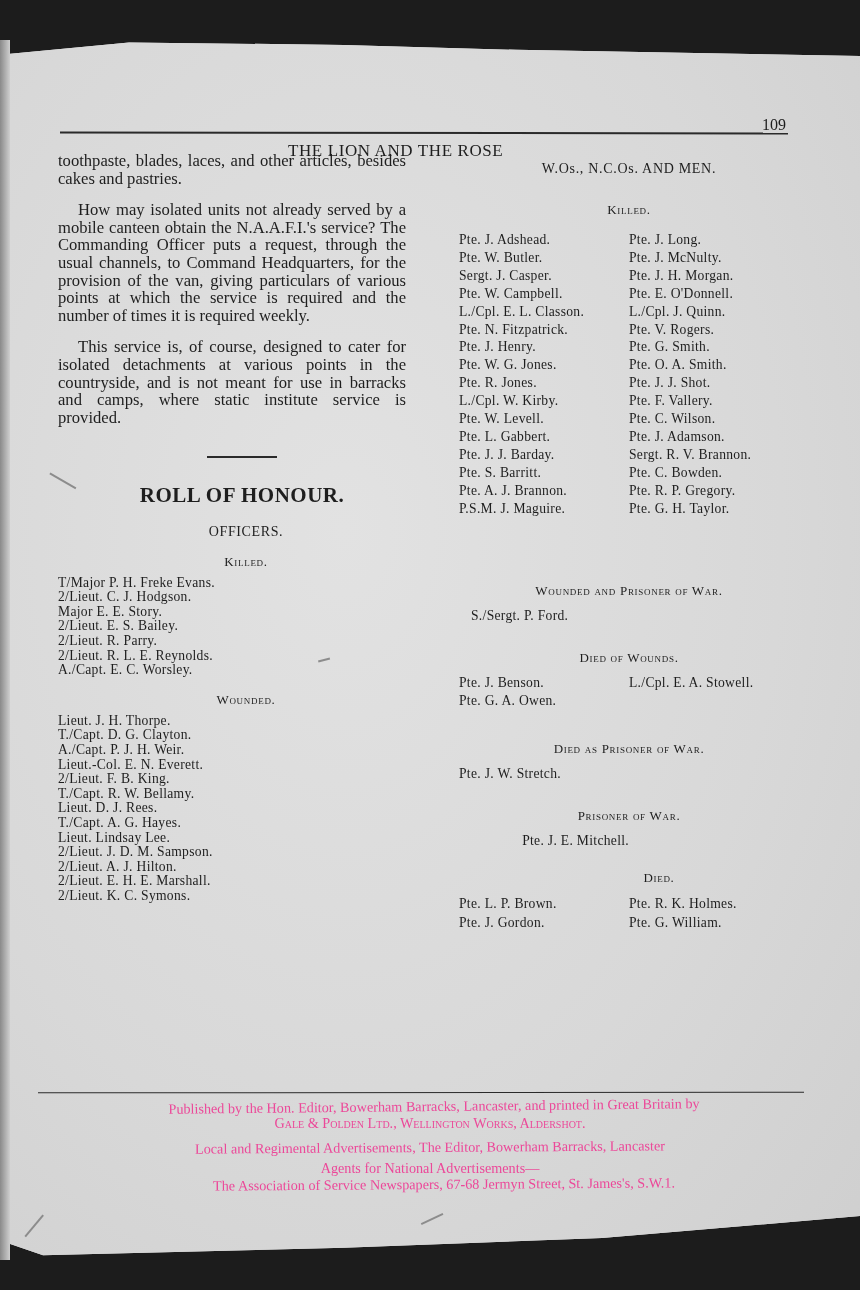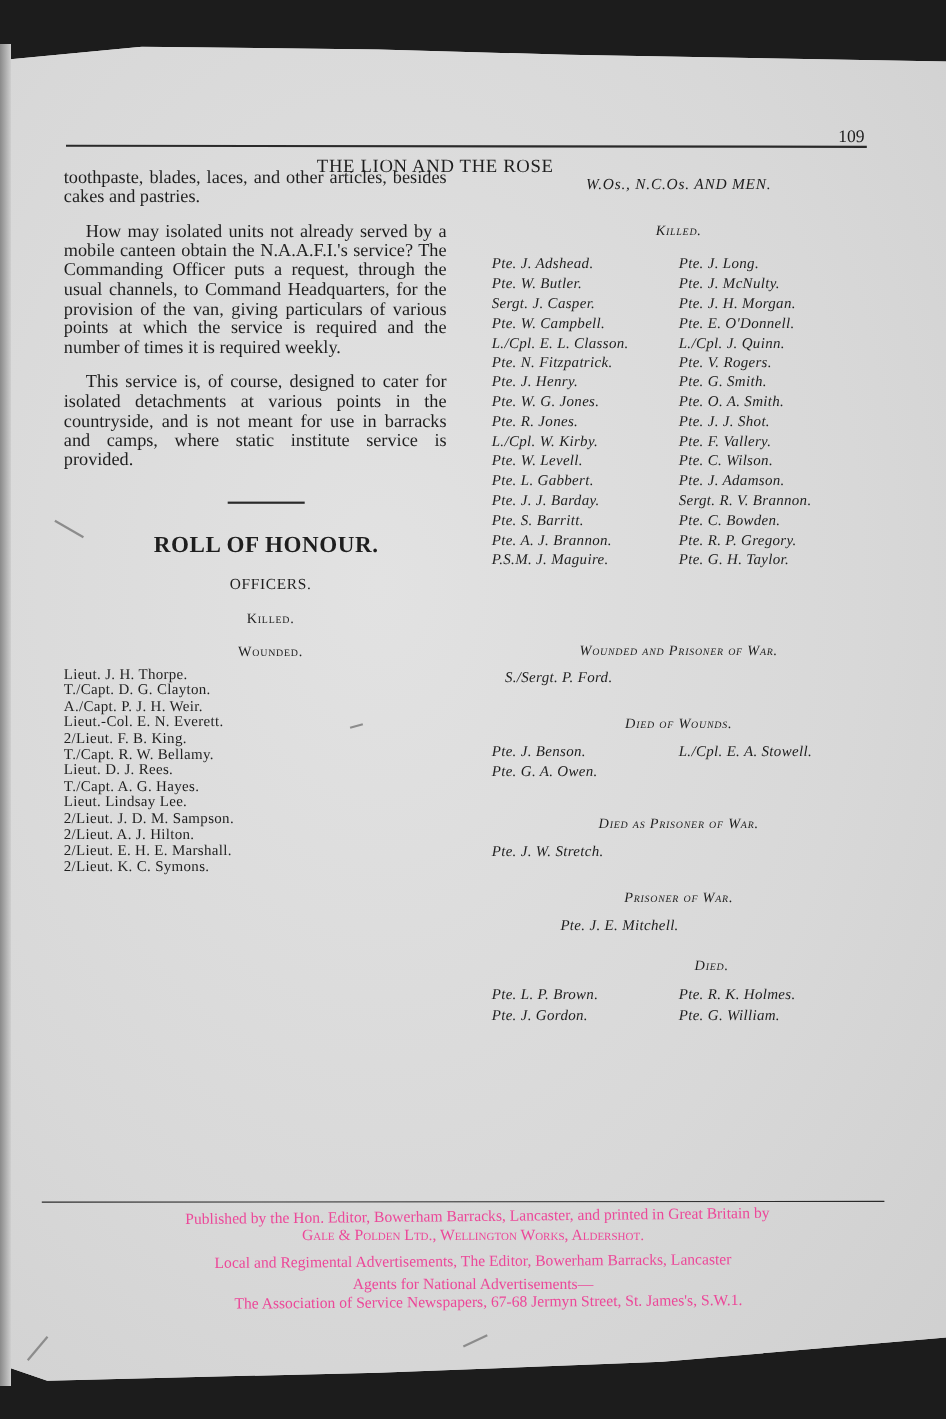--- a/index.html
+++ b/index.html
@@ -64,21 +64,21 @@
   .sc-title.right { left: 0; margin: 0; }
   .names-left .name {
     font-size: 13.6px; line-height: 14.6px; letter-spacing: 0.3px;
     white-space: nowrap;
   }
   .rgrid {
     display: grid; grid-template-columns: 170px 170px;
     font-size: 13.6px; line-height: 17.9px; letter-spacing: 0.3px;
   }
   .rgrid .name { white-space: nowrap; }
-  .r-block { position: absolute; left: 0; width: 340px; font-style: italic; }
+  .r-block { position: absolute; left: 12px; width: 340px; }
   .footer-rule {
     position: absolute; left: 38px; top: 1092px; width: 766px; height: 1.4px;
     background: #2a2a2a; transform: rotate(-0.05deg);
   }
   .footer {
     position: absolute; left: 60px; top: 1098px; width: 740px;
     font-family: "Liberation Serif", serif;
     font-size: 14.2px; line-height: 16.5px; text-align: center;
     color: #ec4899;
   }
@@ -107,20 +107,29 @@
 <div class="col-left">
   <p class="para">toothpaste, blades, laces, and other articles, besides cakes and pastries.</p>
   <p class="para indent">How may isolated units not already served by a mobile canteen obtain the N.A.A.F.I.'s service? The Commanding Officer puts a request, through the usual channels, to Command Headquarters, for the provision of the van, giving particulars of various points at which the service is required and the number of times it is required weekly.</p>
   <p class="para indent">This service is, of course, designed to cater for isolated detachments at various points in the countryside, and is not meant for use in barracks and camps, where static institute service is provided.</p>
 
   <div class="short-rule"></div>
   <div class="roll-title">ROLL OF HONOUR.</div>
   <div class="group-title">OFFICERS.</div>
 
   <div class="sc-title">Killed.</div>
+  <div class="names-left">
+    <div class="name">T/Major P. H. Freke Evans.</div>
+    <div class="name">2/Lieut. C. J. Hodgson.</div>
+    <div class="name">Major E. E. Story.</div>
+    <div class="name">2/Lieut. E. S. Bailey.</div>
+    <div class="name">2/Lieut. R. Parry.</div>
+    <div class="name">2/Lieut. R. L. E. Reynolds.</div>
+    <div class="name">A./Capt. E. C. Worsley.</div>
+  </div>
 
   <div class="sc-title">Wounded.</div>
   <div class="names-left">
     <div class="name">Lieut. J. H. Thorpe.</div>
     <div class="name">T./Capt. D. G. Clayton.</div>
     <div class="name">A./Capt. P. J. H. Weir.</div>
     <div class="name">Lieut.-Col. E. N. Everett.</div>
     <div class="name">2/Lieut. F. B. King.</div>
     <div class="name">T./Capt. R. W. Bellamy.</div>
     <div class="name">Lieut. D. J. Rees.</div>

